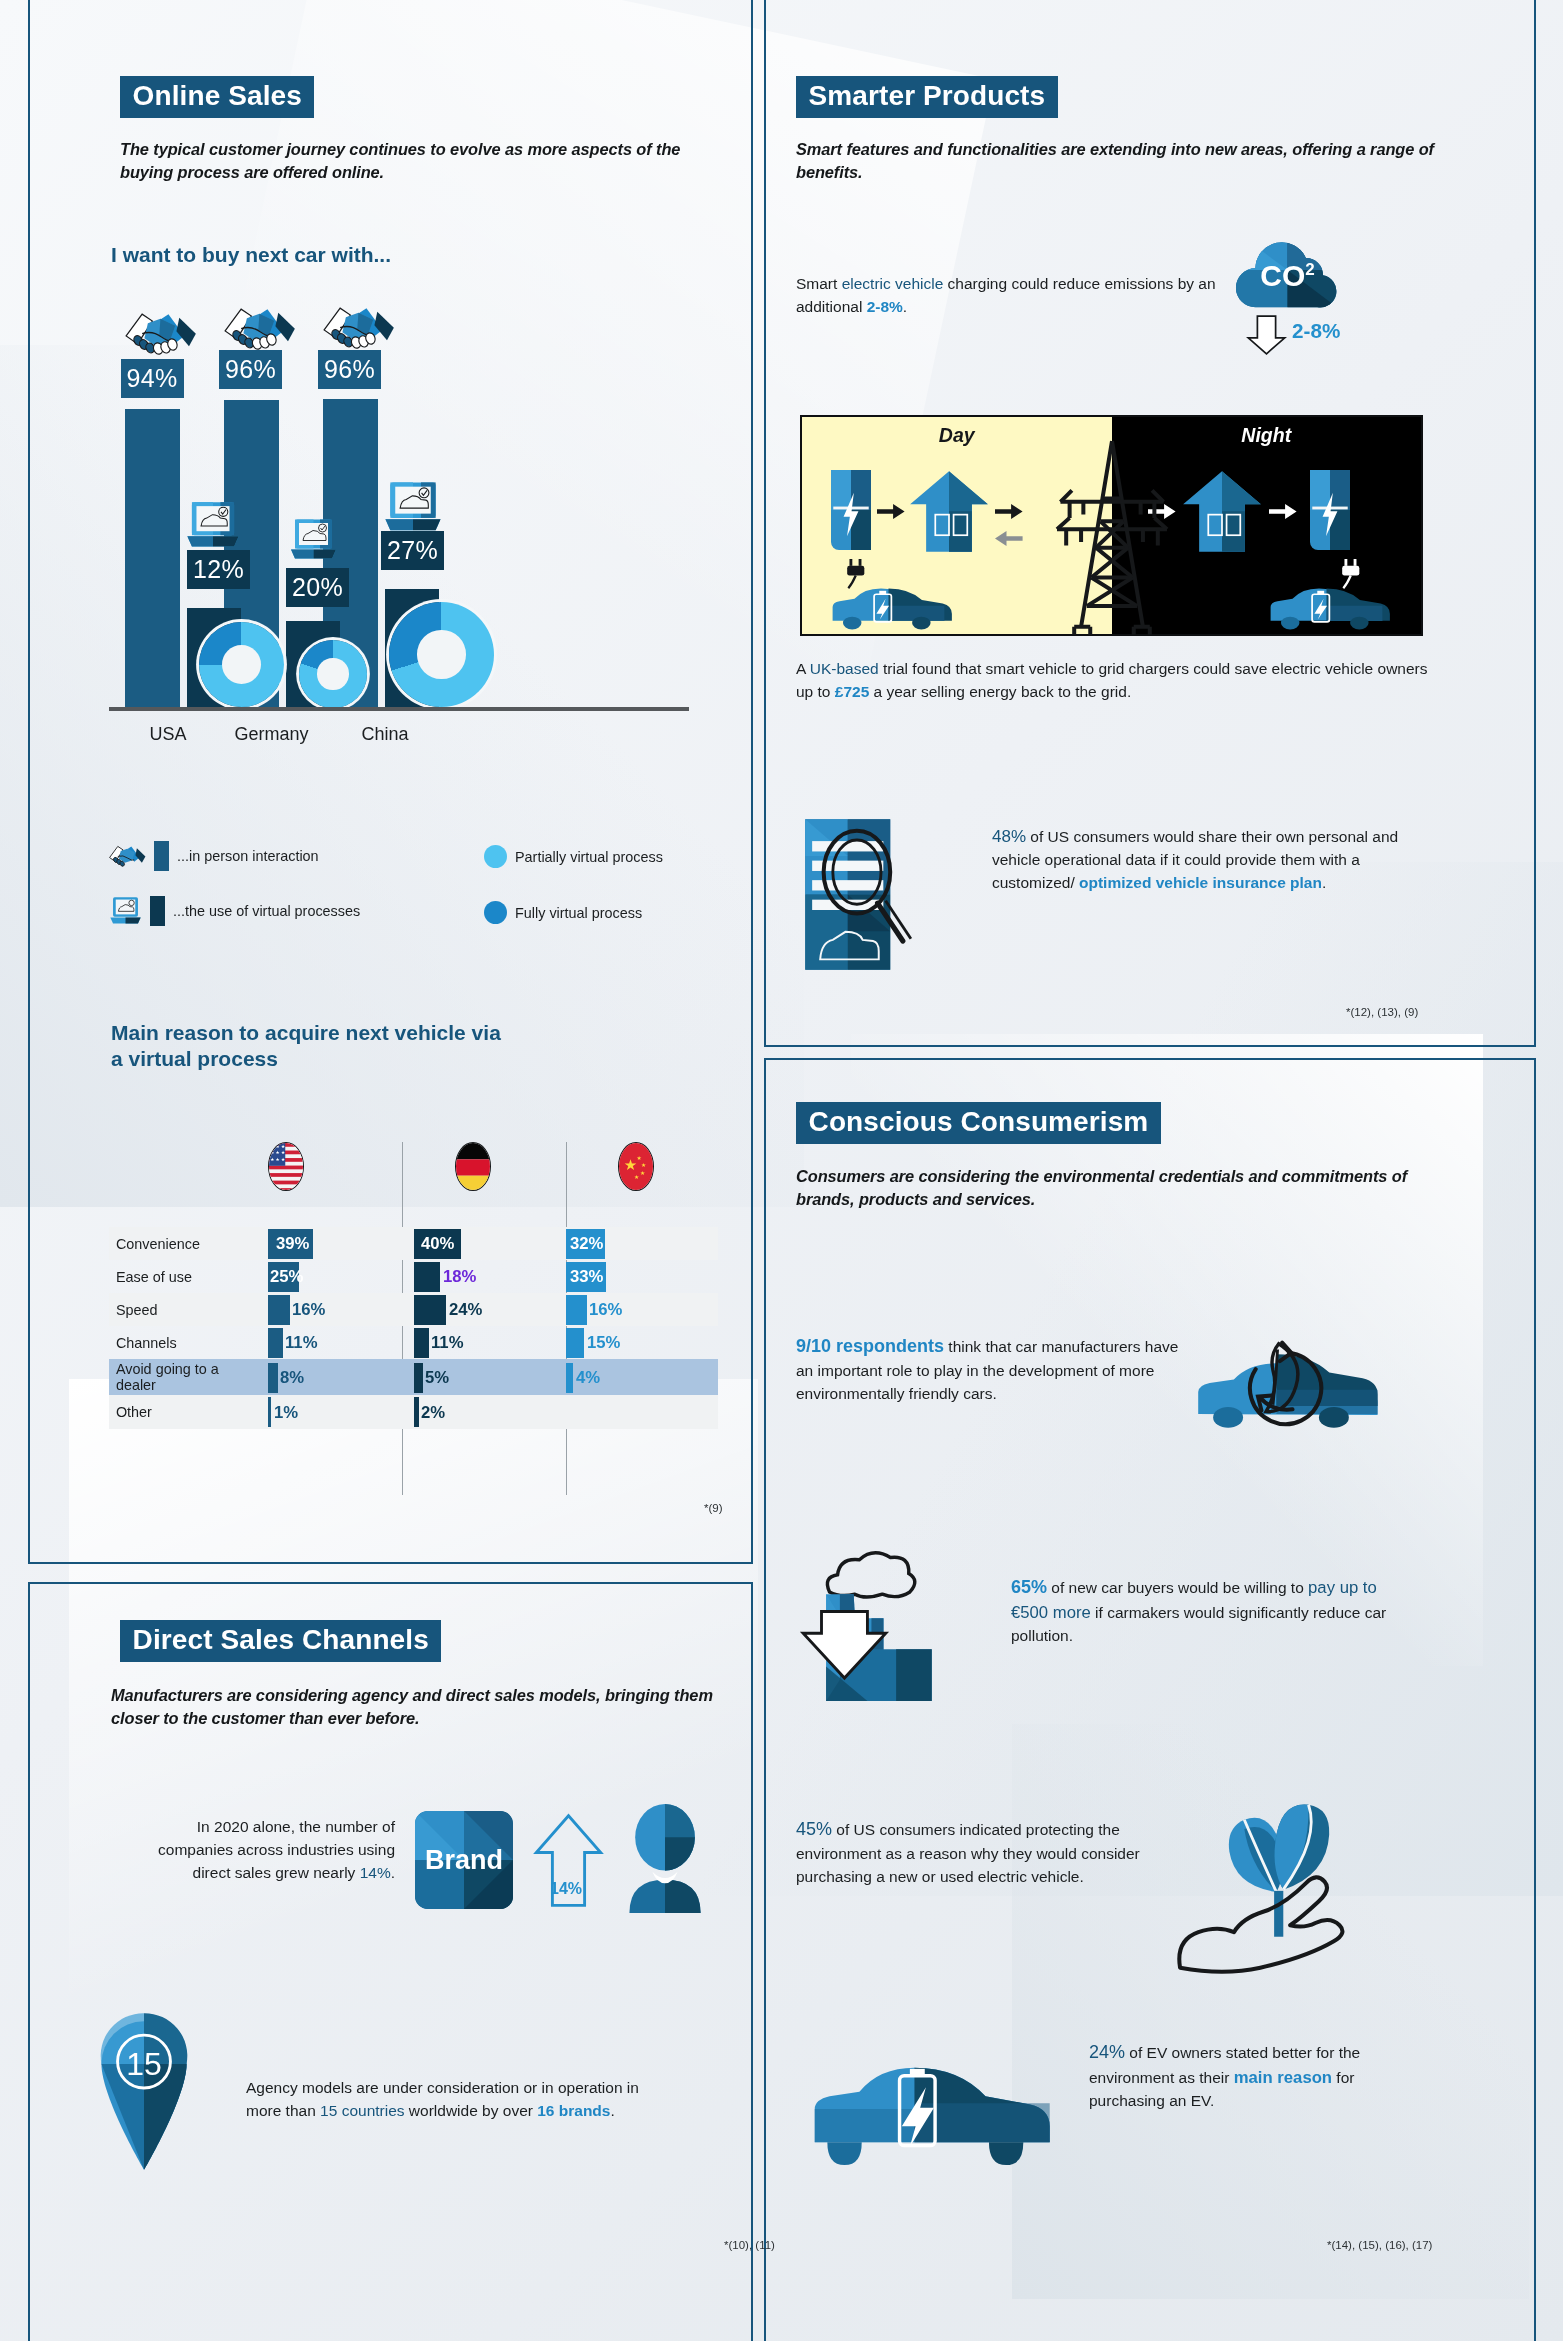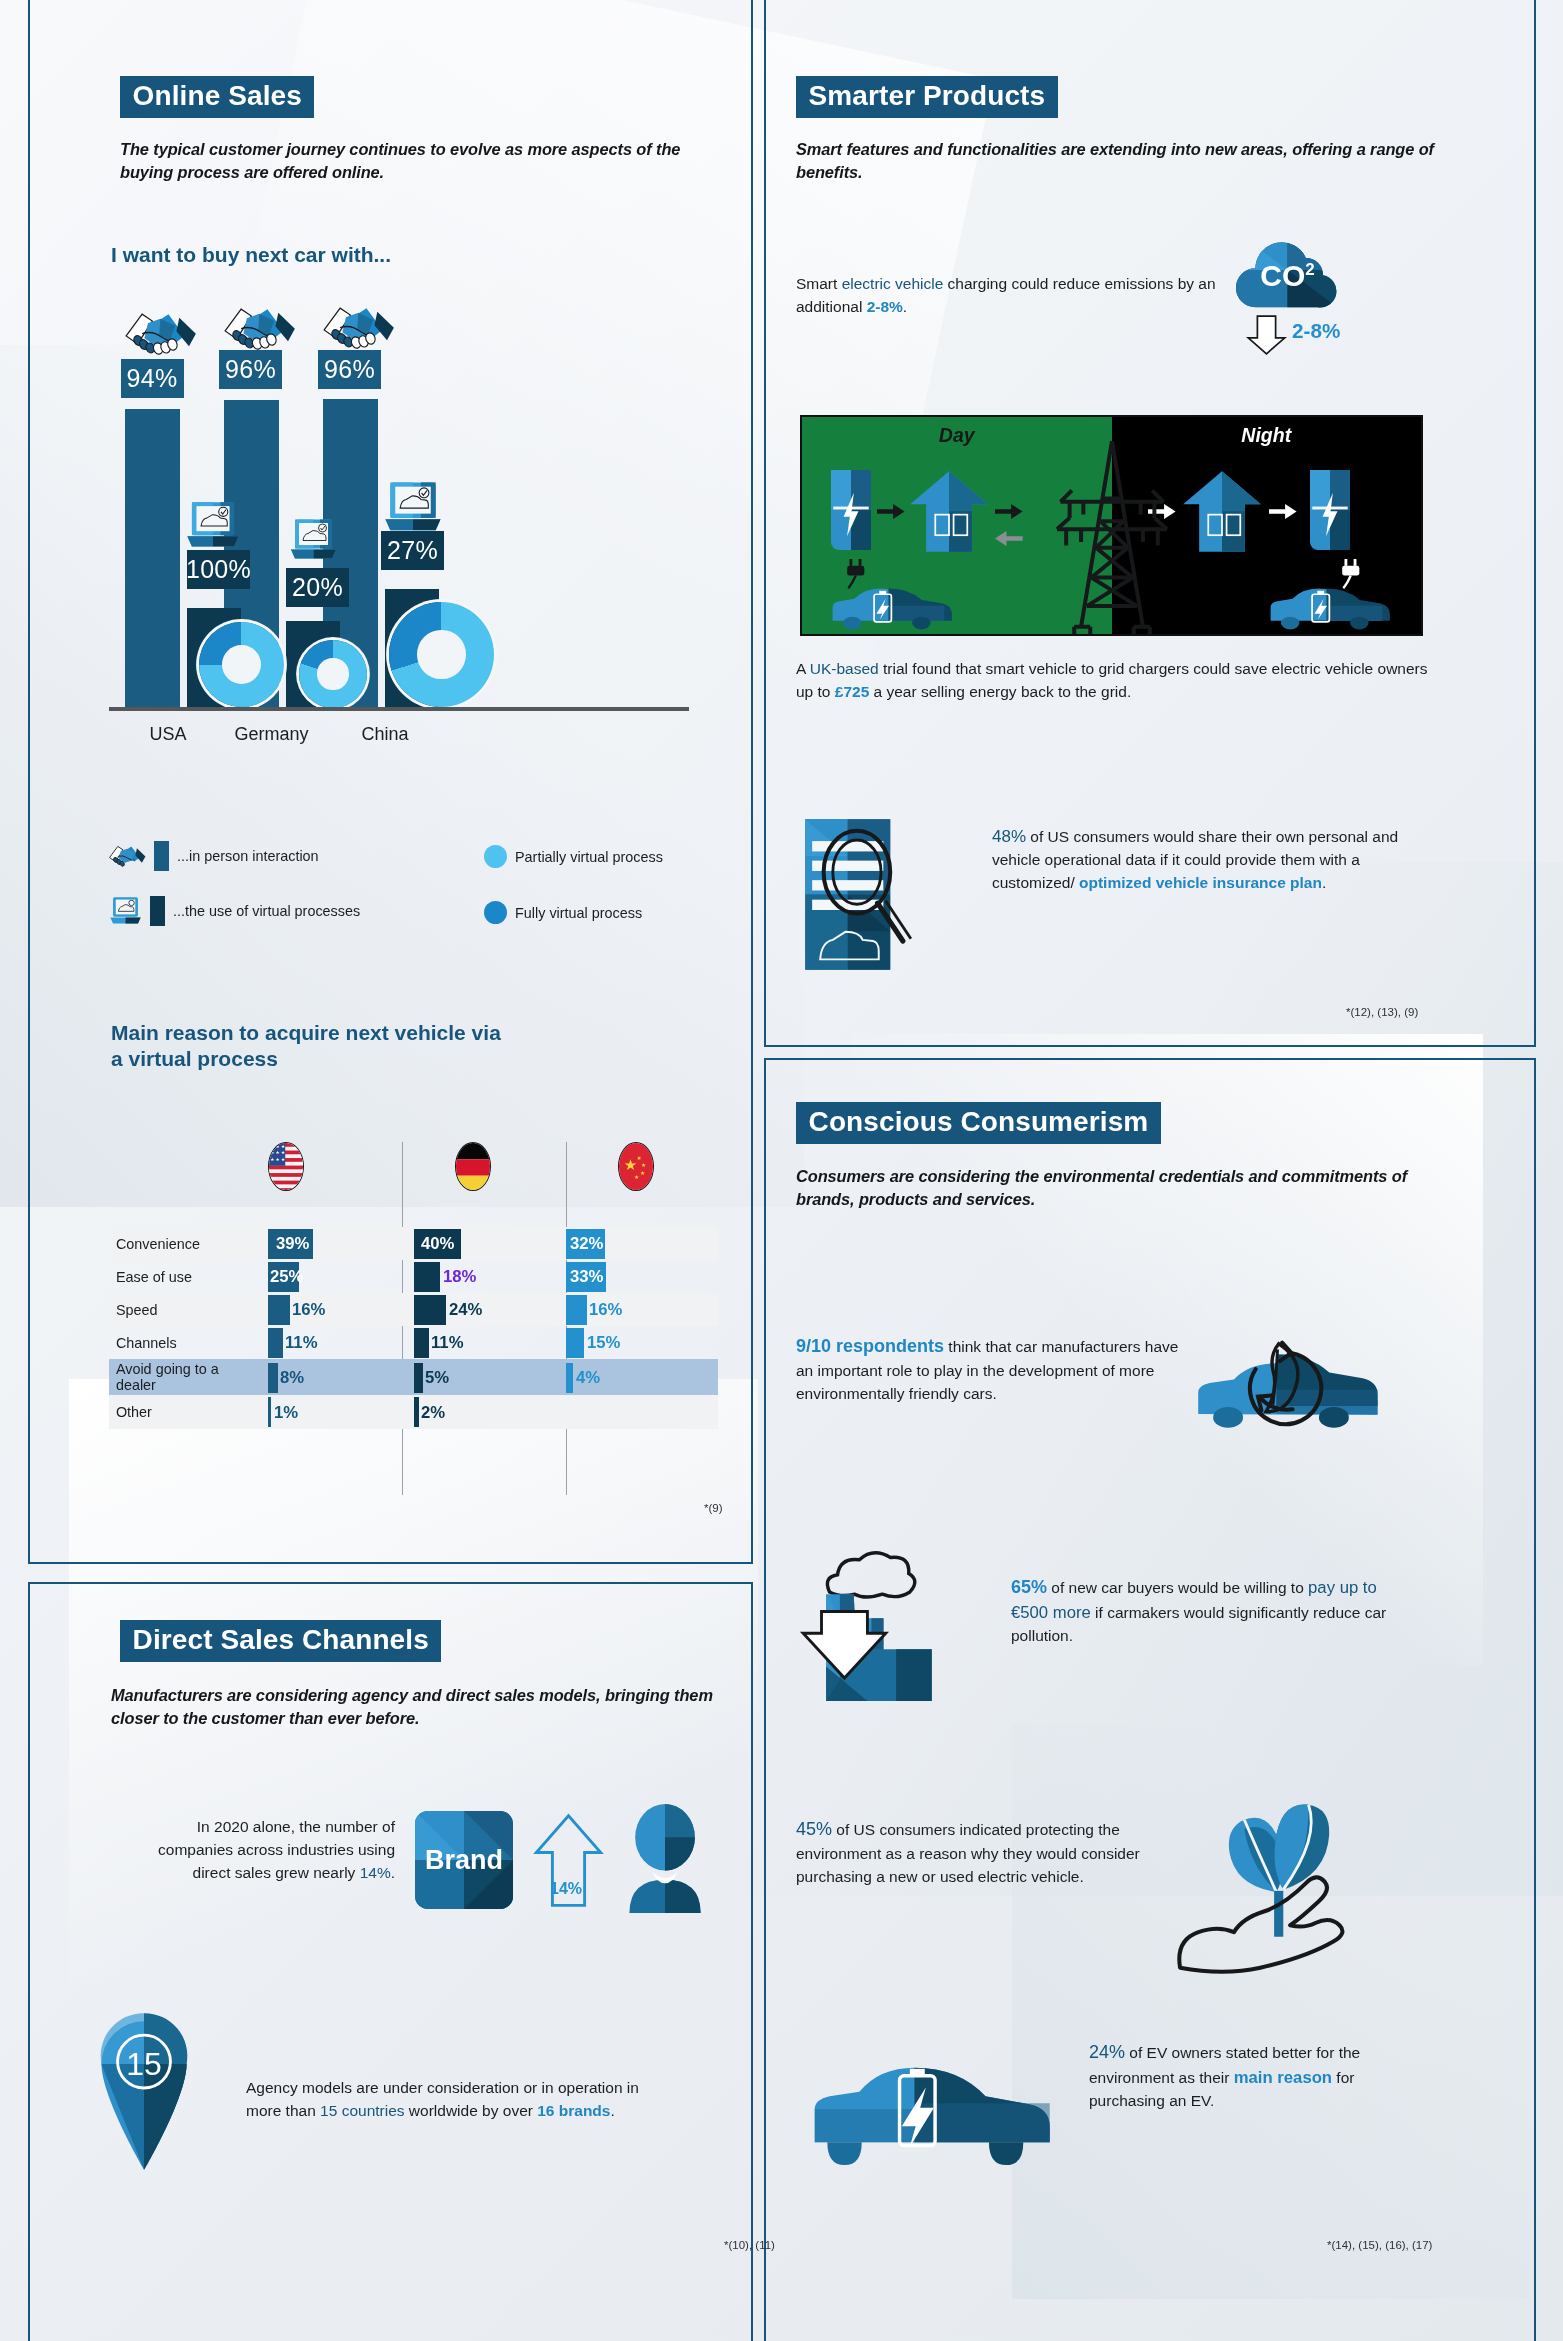--- a/index.html
+++ b/index.html
@@ -77,21 +77,21 @@
   .tlbl { position:absolute; left:6.9px; top:50%; transform:translateY(-50%);
           font-size:14.4px; color:#1b1e20; line-height:1.12; }
   .tbar { position:absolute; bottom:2.3px; }
   .tval { position:absolute; font-size:16.7px; font-weight:700; }
   .vdiv { position:absolute; width:1.1px; background:#9aa2a8; }
   .flag { position:absolute; width:36px; height:49px; border-radius:50%;
           border:1.1px solid #16181a; overflow:hidden; }
 
   
   .daynight { position:absolute; border:2.9px solid #0e1012; display:flex; }
-  .dn-day  { background:#15803d; position:relative; }
+  .dn-day  { background:#fef9c3; position:relative; }
   .dn-night{ background:#000000; position:relative; }
   .dn-lbl { position:absolute; top:6.9px; width:100%; text-align:center;
             font-style:italic; font-weight:700; font-size:19.5px; }
   svg { display:block; overflow:visible; }
 </style>
 </head>
 <body>
 
 <div class="bg">
   <i class="f1"></i>
@@ -216,21 +216,21 @@
       <path d="M62 2 h24 v58 h-24 z" fill="#1c6c9c"></path>
       <rect x="20" y="9" width="58" height="44" fill="#f4f7f9"></rect>
       <path d="M28 44 q2 -13 10 -14 l10 -6 q10 0 14 6 l8 1 q4 1 4 8 l0 5 z" fill="none" stroke="#1a1c1e" stroke-width="1.8"></path>
       <circle cx="67" cy="19" r="8" fill="none" stroke="#1a1c1e" stroke-width="1.8"></circle>
       <path d="M63 19 l3 4 l6 -8" fill="none" stroke="#1a1c1e" stroke-width="1.8"></path>
       <polygon points="4,62 94,62 86,80 12,80" fill="#2f9ad4"></polygon>
       <polygon points="4,62 49,62 49,80 12,80" fill="#1c6c9c"></polygon>
       <polygon points="49,62 94,62 86,80 49,80" fill="#0c3850"></polygon>
     </svg>
 
-    <div class="pct-box pct-dk" style="left:78px; top:251px; width:63px; height:39px;">100%</div>
+    <div class="pct-box pct-dk" style="left:78px; top:251px; width:63px; height:39px;">12%</div>
     <div class="pct-box pct-dk" style="left:177px; top:269px; width:63px; height:39px;">20%</div>
     <div class="pct-box pct-dk" style="left:272px; top:232px; width:63px; height:39px;">27%</div>
 
     <div class="donut" style="left:90px; top:323px; width:85px; height:85px;
          background: conic-gradient(from 0deg, #4ec3f0 0 270deg, #1b87c9 270deg 360deg);"></div>
     <div class="donut" style="left:190px; top:341px; width:68px; height:68px;
          background: conic-gradient(from 0deg, #4ec3f0 0 288deg, #1b87c9 288deg 360deg);"></div>
     <div class="donut" style="left:280px; top:303px; width:105px; height:105px;
          background: conic-gradient(from 0deg, #4ec3f0 0 252deg, #1b87c9 252deg 360deg);"></div>
 

